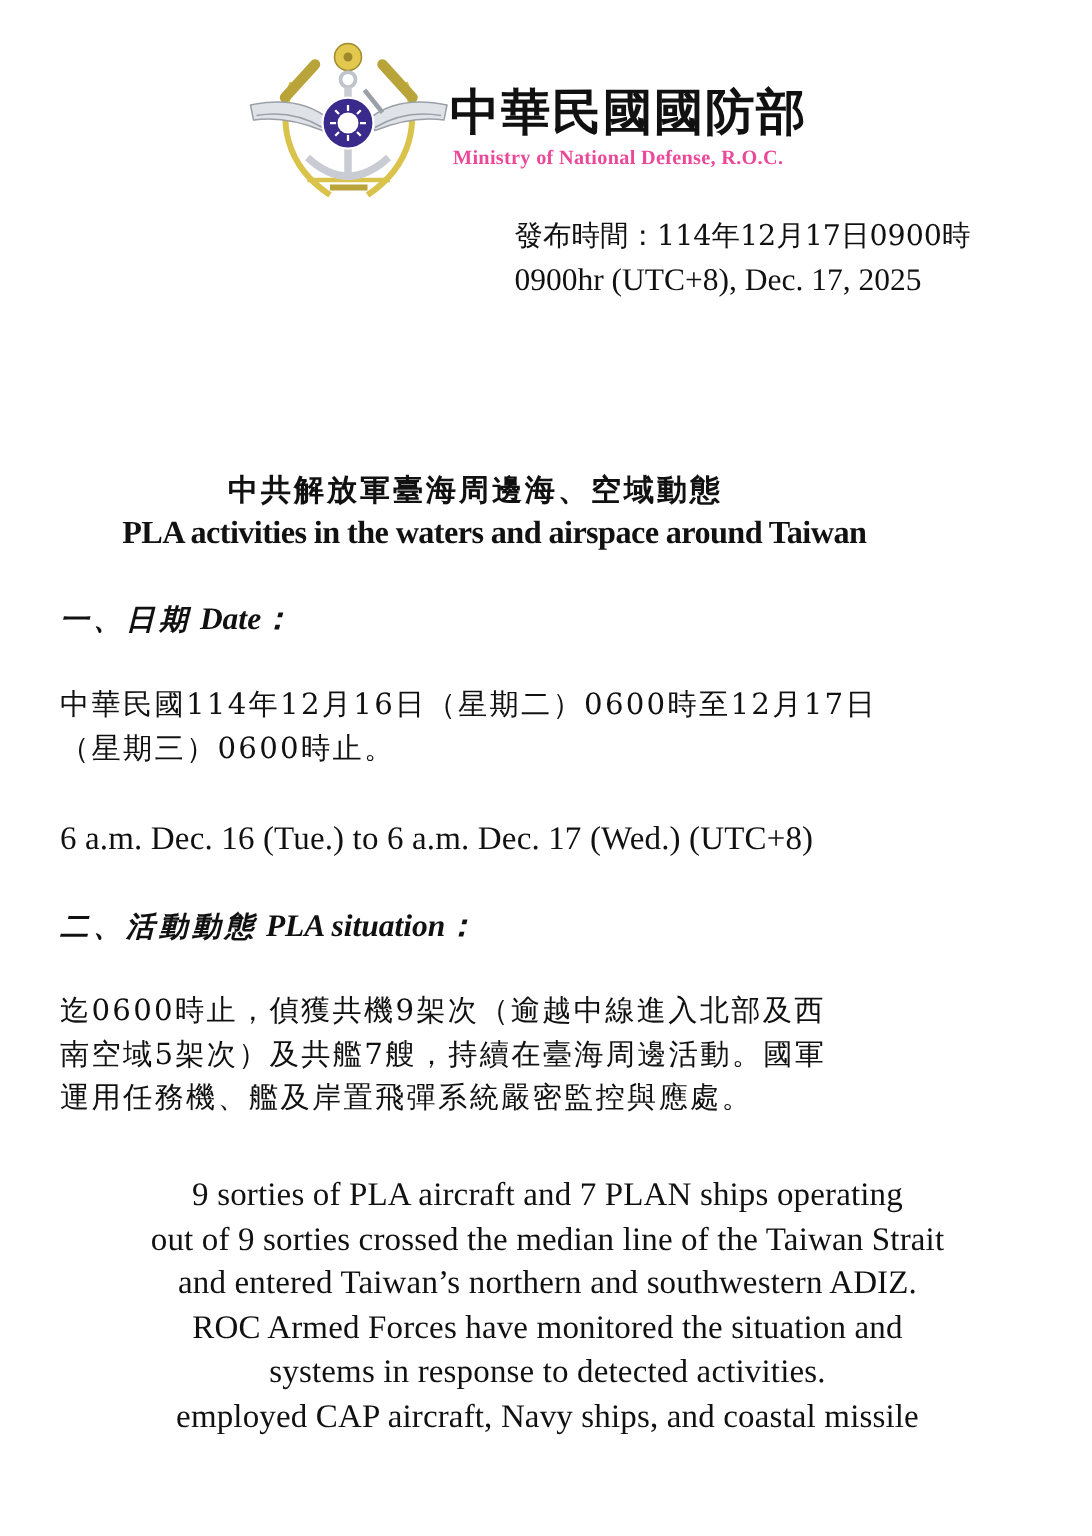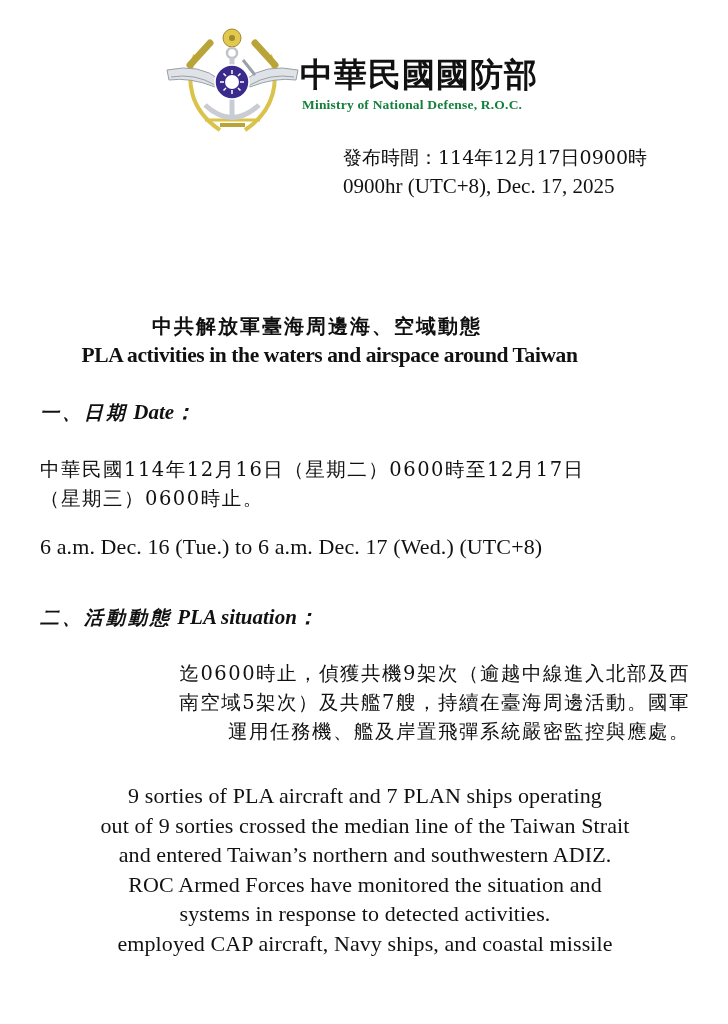--- a/index.html
+++ b/index.html
@@ -1,20 +1,20 @@
 <!DOCTYPE html>
 <html><head>
   <meta charset="utf-8">
   <style>
     html, body { margin: 0; padding: 0; background: #ffffff; }
     body { width: 728px; height: 1024px; position: relative; overflow: hidden; color: #111; font-family: "Liberation Serif", "DejaVu Serif", serif; }
     .header { position: absolute; left: 165px; top: 25px; width: 420px; height: 115px; }
     .emblem { position: absolute; left: 0; top: 0; width: 135px; height: 115px; }
     .org-zh { position: absolute; left: 135px; top: 28px; font-size: 33px; font-weight: bold; letter-spacing: 1px; font-family: Liberation Serif, serif; color: #111; white-space: nowrap; }
-    .org-en { position: absolute; left: 137px; top: 72px; font-size: 13.5px; font-weight: bold; color: #15803d; white-space: nowrap; font-family: "Liberation Serif", serif; letter-spacing: 0.2px; }
+    .org-en { position: absolute; left: 137px; top: 72px; font-size: 13.5px; font-weight: bold; color: #ec4899; white-space: nowrap; font-family: "Liberation Serif", serif; letter-spacing: 0.2px; }
     .release { position: absolute; left: 343px; top: 143px; font-size: 21px; line-height: 29px; white-space: nowrap; }
     .release .zh { font-family: "DejaVu Serif", serif; font-size: 19px; }
     .title { position: absolute; left: 0; width: 604px; top: 312px; text-align: center; }
     .title-zh { font-family: "DejaVu Serif", serif; font-weight: bold; font-size: 20px; letter-spacing: 2px; line-height: 28px; margin-left: 30px; }
     .title-en { font-weight: bold; font-size: 21.5px; line-height: 30px; letter-spacing: -0.4px; margin-left: 55px; }
     .section { position: absolute; left: 40px; font-weight: bold; font-size: 21px; white-space: nowrap; font-style: italic; }
     .section .zh { font-family: "DejaVu Serif", serif; font-size: 19px; letter-spacing: 3px; }
     .para { position: absolute; left: 40px; width: 650px; }
     .zh-para { font-family: "DejaVu Serif", serif; font-size: 19.5px; line-height: 29px; letter-spacing: 1.5px; }
     .en-para { font-size: 22px; line-height: 29.5px; letter-spacing: 0.1px; }
@@ -75,29 +75,29 @@
 </div>
 
 <div class="section" style="top:398px;">
   <span class="zh">一、日期</span>
   <span>Date：</span>
 </div>
 <div class="para zh-para" style="top:455px;">
   <span class="line">中華民國114年12月16日（星期二）0600時至12月17日</span>
   <span class="line">（星期三）0600時止。</span>
 </div>
-<div class="para en-para" style="top:532px;">
+<div class="para en-para" style="top:544px;">
   <span class="line">6 a.m. Dec. 16 (Tue.) to 6 a.m. Dec. 17 (Wed.) (UTC+8)</span>
 </div>
 
 <div class="section" style="top:603px;">
   <span class="zh">二、活動動態</span>
   <span>PLA situation：</span>
 </div>
-<div class="para zh-para" style="top:659px;text-align:right;">
+<div class="para zh-para" style="top:659px;">
   <span class="line">迄0600時止，偵獲共機9架次（逾越中線進入北部及西</span>
   <span class="line">南空域5架次）及共艦7艘，持續在臺海周邊活動。國軍</span>
   <span class="line">運用任務機、艦及岸置飛彈系統嚴密監控與應處。</span>
 </div>
 <div class="para en-para" style="top:781px;text-align:center;">
   <span class="line">9 sorties of PLA aircraft and 7 PLAN ships operating</span>
   <span class="line">out of 9 sorties crossed the median line of the Taiwan Strait</span>
   <span class="line">and entered Taiwan’s northern and southwestern ADIZ.</span>
   <span class="line">ROC Armed Forces have monitored the situation and</span>
   <span class="line">systems in response to detected activities.</span>

